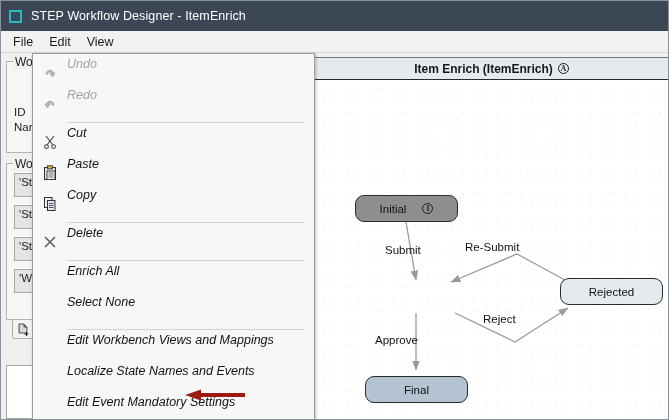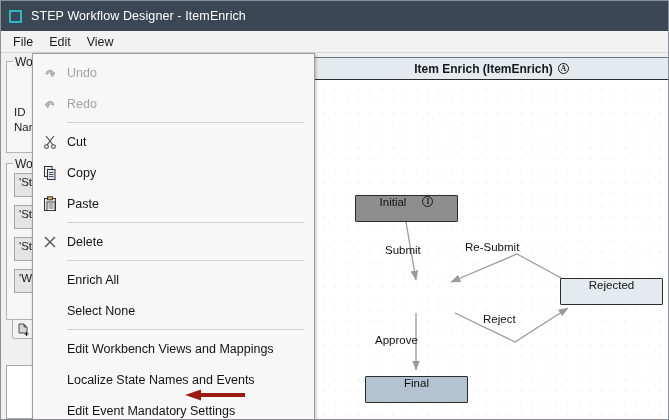--- a/index.html
+++ b/index.html
@@ -141,22 +141,22 @@
     width: 353px; height: 339px;
     background-color: #ffffff;
     background-image: radial-gradient(circle, #b9b9b9 0.6px, transparent 0.7px);
     background-size: 11.6px 11.6px;
     background-position: 3px 4px;
     overflow: hidden;
   }
   .node {
     position: absolute;
     border: 1.6px solid #2b2b2b;
-    border-radius: 1px;
-    display: flex; align-items: flex-start; justify-content: center;
+    border-radius: 9px;
+    display: flex; align-items: center; justify-content: center;
     font-size: 11.5px; color: #111111;
     gap: 16px;
     white-space: nowrap;
   }
   .node-initial { background: #8e8e8e; }
   .node-normal  { background: #e4eaee; }
   .node-final   { background: #b3c3d1; }
 
   .edge-label {
     position: absolute;
@@ -189,25 +189,26 @@
     width: 283px;
     background: #f7f7f7;
     border: 1px solid #9d9d9d;
     box-shadow: 1px 1px 3px rgba(0,0,0,0.25);
     padding: 3px 0 3px 0;
     z-index: 50;
   }
   .mi {
     position: relative;
     height: 31px;
-    display: flex; align-items: center;
+    display: flex; 
     padding-left: 34px;
     font-size: 12.5px;
     color: #131313;
     cursor: default;
+    font-style: italic;
   }
   .mi.disabled { color: #a3a3a3; }
   .mi-icon {
     position: absolute;
     left: 8px; top: 50%;
     transform: translateY(-50%);
     width: 18px; height: 18px;
     display: flex; align-items: center; justify-content: center;
   }
   .mi-sep {
@@ -359,40 +360,40 @@
           <circle cx="4.5" cy="12.6" r="1.9" fill="none" stroke="#4a4a58" stroke-width="1.1"></circle>
           <circle cx="11.5" cy="12.6" r="1.9" fill="none" stroke="#4a4a58" stroke-width="1.1"></circle>
         </svg>
       </span>
       <span>Cut</span>
     </div>
 
     <div class="mi">
       <span class="mi-icon">
         <svg width="16" height="16" viewBox="0 0 16 16">
-          <rect x="2.5" y="1.5" width="7.5" height="10" fill="#eeeeee" stroke="#2f2f3a" stroke-width="1"></rect>
-          <rect x="5.5" y="4.5" width="7.5" height="10" fill="#dfe6ef" stroke="#2f2f3a" stroke-width="1"></rect>
-          <path d="M7 7.5 h4.5 M7 9.5 h4.5 M7 11.5 h4.5" stroke="#2f2f3a" stroke-width="0.8"></path>
-        </svg>
-      </span>
-      <span>Copy</span>
-    </div>
-
-    <div class="mi">
-      <span class="mi-icon">
-        <svg width="16" height="16" viewBox="0 0 16 16">
           <rect x="2.5" y="2.5" width="11" height="12" fill="#e7e2d3" stroke="#2f2f3a" stroke-width="1"></rect>
           <rect x="5.5" y="0.8" width="5" height="3" fill="#d6b64a" stroke="#2f2f3a" stroke-width="0.9"></rect>
           <rect x="5" y="6" width="8" height="8.5" fill="#f4f4f4" stroke="#2f2f3a" stroke-width="0.9"></rect>
           <path d="M6.5 8 h5 M6.5 10 h5 M6.5 12 h5" stroke="#2f2f3a" stroke-width="0.7"></path>
         </svg>
       </span>
       <span>Paste</span>
     </div>
 
+    <div class="mi">
+      <span class="mi-icon">
+        <svg width="16" height="16" viewBox="0 0 16 16">
+          <rect x="2.5" y="1.5" width="7.5" height="10" fill="#eeeeee" stroke="#2f2f3a" stroke-width="1"></rect>
+          <rect x="5.5" y="4.5" width="7.5" height="10" fill="#dfe6ef" stroke="#2f2f3a" stroke-width="1"></rect>
+          <path d="M7 7.5 h4.5 M7 9.5 h4.5 M7 11.5 h4.5" stroke="#2f2f3a" stroke-width="0.8"></path>
+        </svg>
+      </span>
+      <span>Copy</span>
+    </div>
+
     <div class="mi-sep"></div>
 
     <div class="mi">
       <span class="mi-icon">
         <svg width="16" height="16" viewBox="0 0 16 16">
           <path d="M3 3 L13 13 M13 3 L3 13" stroke="#5a5a66" stroke-width="1.5" fill="none"></path>
         </svg>
       </span>
       <span>Delete</span>
     </div>

